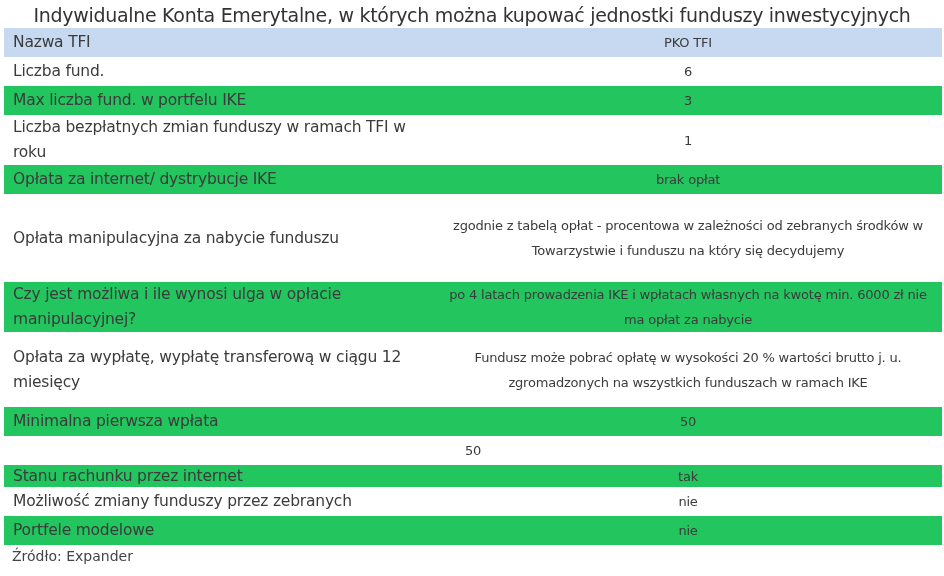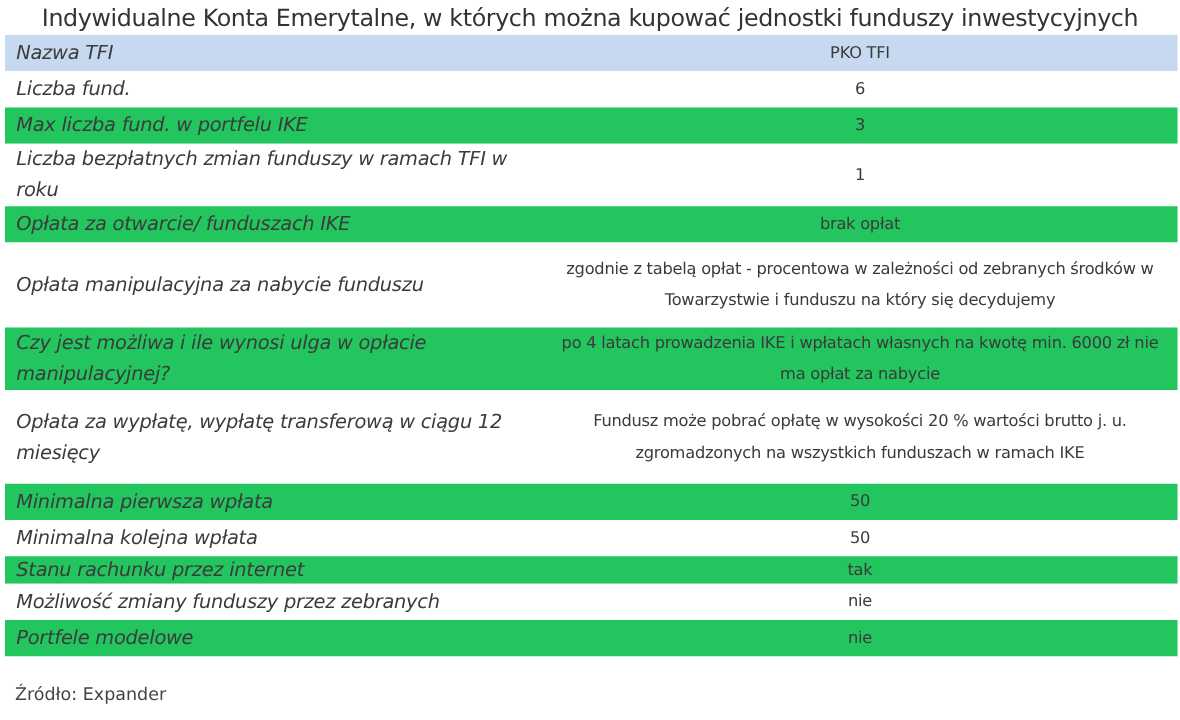--- a/index.html
+++ b/index.html
@@ -6,21 +6,21 @@
   body { width: 944px; height: 576px; position: relative; overflow: hidden;
          font-family: "DejaVu Sans", "Liberation Sans", sans-serif; color: #3a3a3a; }
   .title { position: absolute; left: 0; top: 3px; width: 944px; text-align: center;
            font-size: 19px; letter-spacing: -0.3px; color: #333; line-height: 24px; }
   .table { position: absolute; left: 4px; top: 28px; width: 938px; }
   .row { display: flex; align-items: center; width: 100%; }
   .row.hdr { background: #c6d9f0; }
   .row.gray { background: #22c55e; }
   .row.white { background: #ffffff; }
   .c1 { width: 430px; padding-left: 9px; box-sizing: border-box; font-size: 15.5px;
-        line-height: 25px; letter-spacing: -0.2px; color: #3b3b3b; font-style: italic; }
+        line-height: 25px; letter-spacing: -0.2px; color: #3b3b3b; }
   .c2 { flex: 1; text-align: center; font-size: 13px; line-height: 25px;
         letter-spacing: -0.2px; color: #3b3b3b; padding: 0 6px; box-sizing: border-box; }
   .source { position: absolute; left: 12px; top: 548px; font-size: 14px; color: #444; }
 </style>
 </head>
 <body>
 
 <div class="title">Indywidualne Konta Emerytalne, w których można kupować jednostki funduszy inwestycyjnych</div>
 
 <div class="table">
@@ -34,41 +34,40 @@
   </div>
   <div class="row gray" style="height:29px">
     <div class="c1">Max liczba fund. w portfelu IKE</div>
     <div class="c2">3</div>
   </div>
   <div class="row white" style="height:50px">
     <div class="c1" style="padding-right:20px">Liczba bezpłatnych zmian funduszy w ramach TFI w roku</div>
     <div class="c2">1</div>
   </div>
   <div class="row gray" style="height:29px">
-    <div class="c1">Opłata za otwarcie/ funduszach IKE</div>
+    <div class="c1">Opłata za internet/ dystrybucje IKE</div>
     <div class="c2">brak opłat</div>
   </div>
-  <div class="row white" style="height:68px">
+  <div class="row white" style="height:88px">
     <div class="c1">Opłata manipulacyjna za nabycie funduszu</div>
     <div class="c2" style="padding:0 12px">zgodnie z tabelą opłat - procentowa w zależności od zebranych środków w Towarzystwie i funduszu na który się decydujemy</div>
   </div>
   <div class="row gray" style="height:50px">
     <div class="c1" style="padding-right:40px">Czy jest możliwa i ile wynosi ulga w opłacie manipulacyjnej?</div>
     <div class="c2">po 4 latach prowadzenia IKE i wpłatach własnych na kwotę min. 6000 zł nie ma opłat za nabycie</div>
   </div>
   <div class="row white" style="height:75px">
     <div class="c1" style="padding-right:20px">Opłata za wypłatę, wypłatę transferową w ciągu 12 miesięcy</div>
     <div class="c2" style="padding:0 12px">Fundusz może pobrać opłatę w wysokości 20 % wartości brutto j. u. zgromadzonych na wszystkich funduszach w ramach IKE</div>
   </div>
   <div class="row gray" style="height:29px">
     <div class="c1">Minimalna pierwsza wpłata</div>
     <div class="c2">50</div>
   </div>
   <div class="row white" style="height:29px">
-    <div class="c1">Minimalna kolejna wpłata</div>
     <div class="c2">50</div>
   </div>
   <div class="row gray" style="height:22px">
     <div class="c1">Stanu rachunku przez internet</div>
     <div class="c2">tak</div>
   </div>
   <div class="row white" style="height:29px">
     <div class="c1">Możliwość zmiany funduszy przez zebranych</div>
     <div class="c2">nie</div>
   </div>

